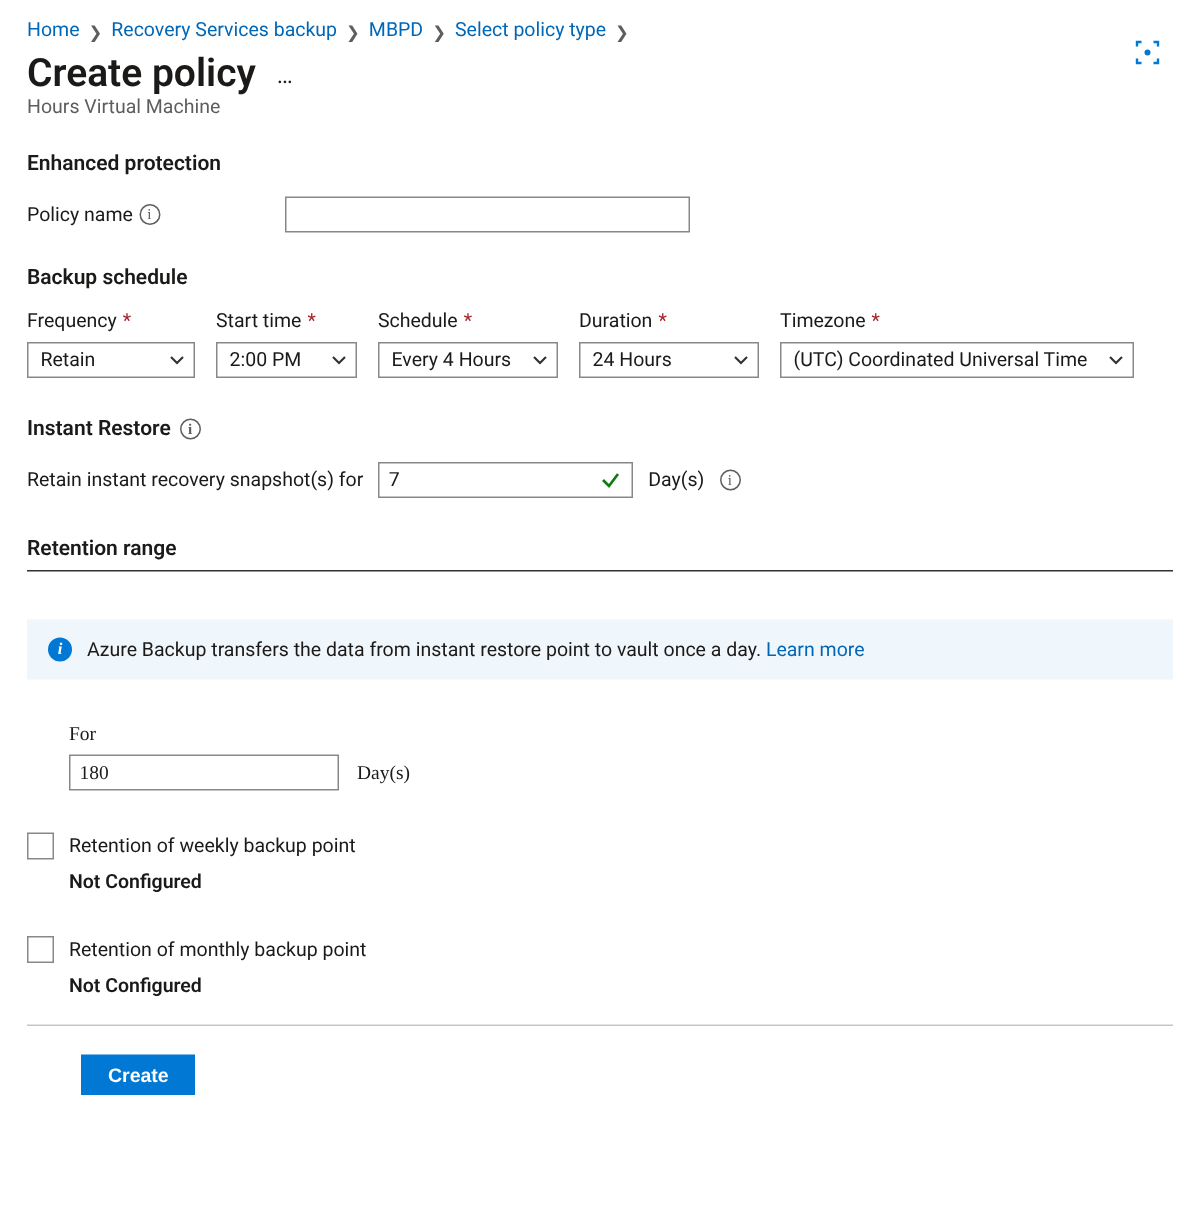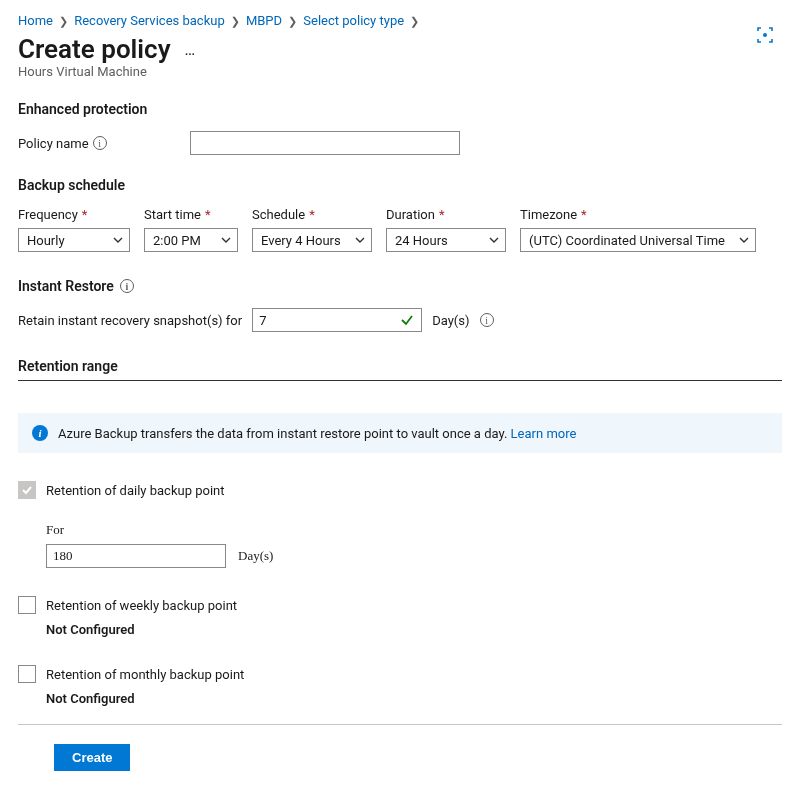--- a/index.html
+++ b/index.html
@@ -159,21 +159,21 @@
 
 
 <div class="section-label">Backup schedule</div>
 <div class="schedule-row">
   <div class="sched-col" style="width:112px;">
     <span class="fld-label">
         <span>Frequency</span> 
         <span class="req">*</span>
       </span>
     <div class="select-like">
-      <span>Hourly</span>
+      <span>Retain</span>
       <svg class="chev" width="10" height="10" viewBox="0 0 10 10">
           <path d="M1 3 L5 7 L9 3" fill="none" stroke="#323130" stroke-width="1.4"></path>
         </svg>
     </div>
   </div>
   <div class="sched-col" style="width:94px;">
     <span class="fld-label">
         <span>Start time</span> 
         <span class="req">*</span>
       </span>
@@ -246,28 +246,20 @@
 <div class="info-banner">
   <span class="info-ic">i</span>
   <span>
     <span>Azure Backup transfers the data from instant restore point to vault once a day.</span>
     <a href="#">Learn more</a>
   </span>
 </div>
 
 
 <div class="ret-block">
-  <div class="ret-title">
-    <span class="chk locked">
-      <svg class="tick" width="12" height="12" viewBox="0 0 12 12">
-          <path d="M2 6 L5 9 L10 3" fill="none" stroke="currentColor" stroke-width="2"></path>
-        </svg>
-    </span>
-    <span>Retention of daily backup point</span>
-  </div>
   <div class="ret-body">
     <span class="for-label">For</span>
     <div class="ret-body-row">
       <input type="text" class="text-input" style="width: 180px;" value="180">
       <span>Day(s)</span>
     </div>
   </div>
 </div>
 
 

